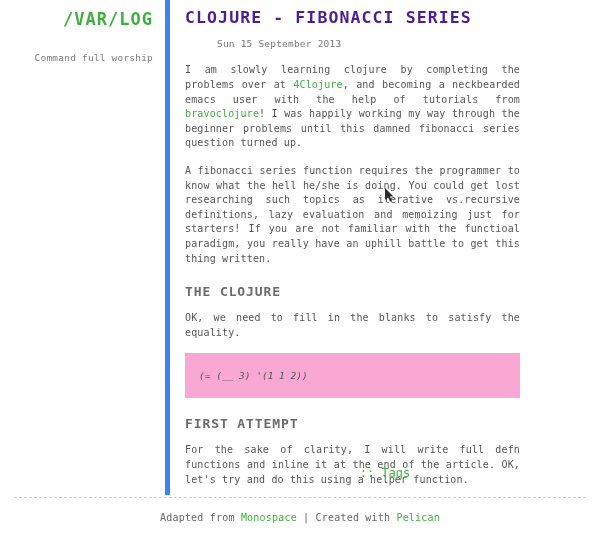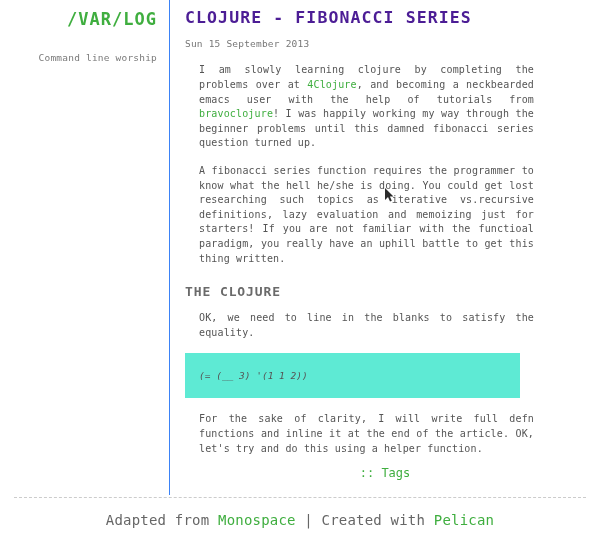--- a/index.html
+++ b/index.html
@@ -23,21 +23,21 @@
   }
 
   
   .sidebar {
     position: absolute;
     left: 0;
     top: 0;
     width: 170px;
     height: 495px;
     box-sizing: border-box;
-    border-right: 1px solid #3b82f6;
+    border-right: 5px solid #3b82f6;
     padding-top: 8px;
     text-align: right;
   }
   .site-title {
     font-family: "DejaVu Sans Mono", "Liberation Mono", monospace;
     font-size: 17px;
     font-weight: bold;
     color: #3fae3f;
     letter-spacing: 1px;
     padding-right: 12px;
@@ -66,44 +66,45 @@
     color: #4c1d95;
     letter-spacing: 1.1px;
     margin: 0 0 10px 0;
     line-height: 1.3;
   }
   .article-date {
     font-size: 9.5px;
     color: #777777;
     margin-bottom: 14px;
     letter-spacing: 0.2px;
+    margin-left: 32px;
   }
   p.body-text {
-    margin: 0 0 13px 14px;
+    margin: 0 0 13px 0;
     font-size: 10px;
     line-height: 14.6px;
     color: #555555;
     letter-spacing: 0.15px;
     text-align: justify;
     width: 335px;
   }
   a.inline-link {
     color: #3fae3f;
     text-decoration: none;
   }
   h2.section-heading {
     font-family: "DejaVu Sans Mono", "Liberation Mono", monospace;
     font-size: 13px;
     font-weight: bold;
     color: #6a6a6a;
     letter-spacing: 0.9px;
     margin: 18px 0 12px 0;
   }
   .code-block {
-    background: #5eead4;
+    background: #f9a8d4;
     padding: 12px 14px;
     margin: 0 0 14px 0;
     width: 307px;
     font-family: "DejaVu Sans Mono", "Liberation Mono", monospace;
     font-size: 9.5px;
     color: #555555;
     line-height: 13px;
   }
   .code-line {
     font-style: italic;
@@ -135,21 +136,21 @@
     top: 497px;
     width: 572px;
     border-top: 1px dashed #cccccc;
   }
   .footer {
     position: absolute;
     left: 0;
     top: 512px;
     width: 600px;
     text-align: center;
-    font-size: 14px;
+    font-size: 10px;
     color: #666666;
     letter-spacing: 0.2px;
   }
   .footer a {
     color: #3fae3f;
     text-decoration: none;
   }
 
   
   .cursor {
@@ -161,40 +162,41 @@
     pointer-events: none;
   }
 </style>
 </head>
 <body>
 
 <div class="page">
 
   <div class="sidebar">
     <div class="site-title">/VAR/LOG</div>
-    <div class="site-tagline">Command line worship</div>
+    <div class="site-tagline">Command full worship</div>
   </div>
 
   <div class="main">
     <h1 class="article-title">CLOJURE - FIBONACCI SERIES</h1>
     <div class="article-date">Sun 15 September 2013</div>
 
     <p class="body-text"><span>I am slowly learning clojure by completing the problems over at </span><a class="inline-link" href="#">4Clojure</a><span>, and becoming a neckbearded emacs user with the help of tutorials from </span><a class="inline-link" href="#">bravoclojure</a><span>! I was happily working my way through the beginner problems until this damned fibonacci series question turned up.</span></p>
 
     <p class="body-text">A fibonacci series function requires the programmer to know what the hell he/she is doing. You could get lost researching such topics as iterative vs.recursive definitions, lazy evaluation and memoizing just for starters! If you are not familiar with the functioal paradigm, you really have an uphill battle to get this thing written.</p>
 
     <h2 class="section-heading">THE CLOJURE</h2>
 
-    <p class="body-text">OK, we need to line in the blanks to satisfy the equality.</p>
+    <p class="body-text">OK, we need to fill in the blanks to satisfy the equality.</p>
 
     <div class="code-block">
       <div class="code-line">(= (__ 3) '(1 1 2))</div>
     </div>
 
 
+    <h2 class="section-heading">FIRST ATTEMPT</h2>
 
     <p class="body-text">For the sake of clarity, I will write full defn functions and inline it at the end of the article. OK, let's try and do this using a helper function.</p>
   </div>
 
   <div class="tags-row">
     <span class="tag-sep">::</span>
     <a href="#">Tags</a>
   </div>
 
   <div class="footer-rule"></div>

